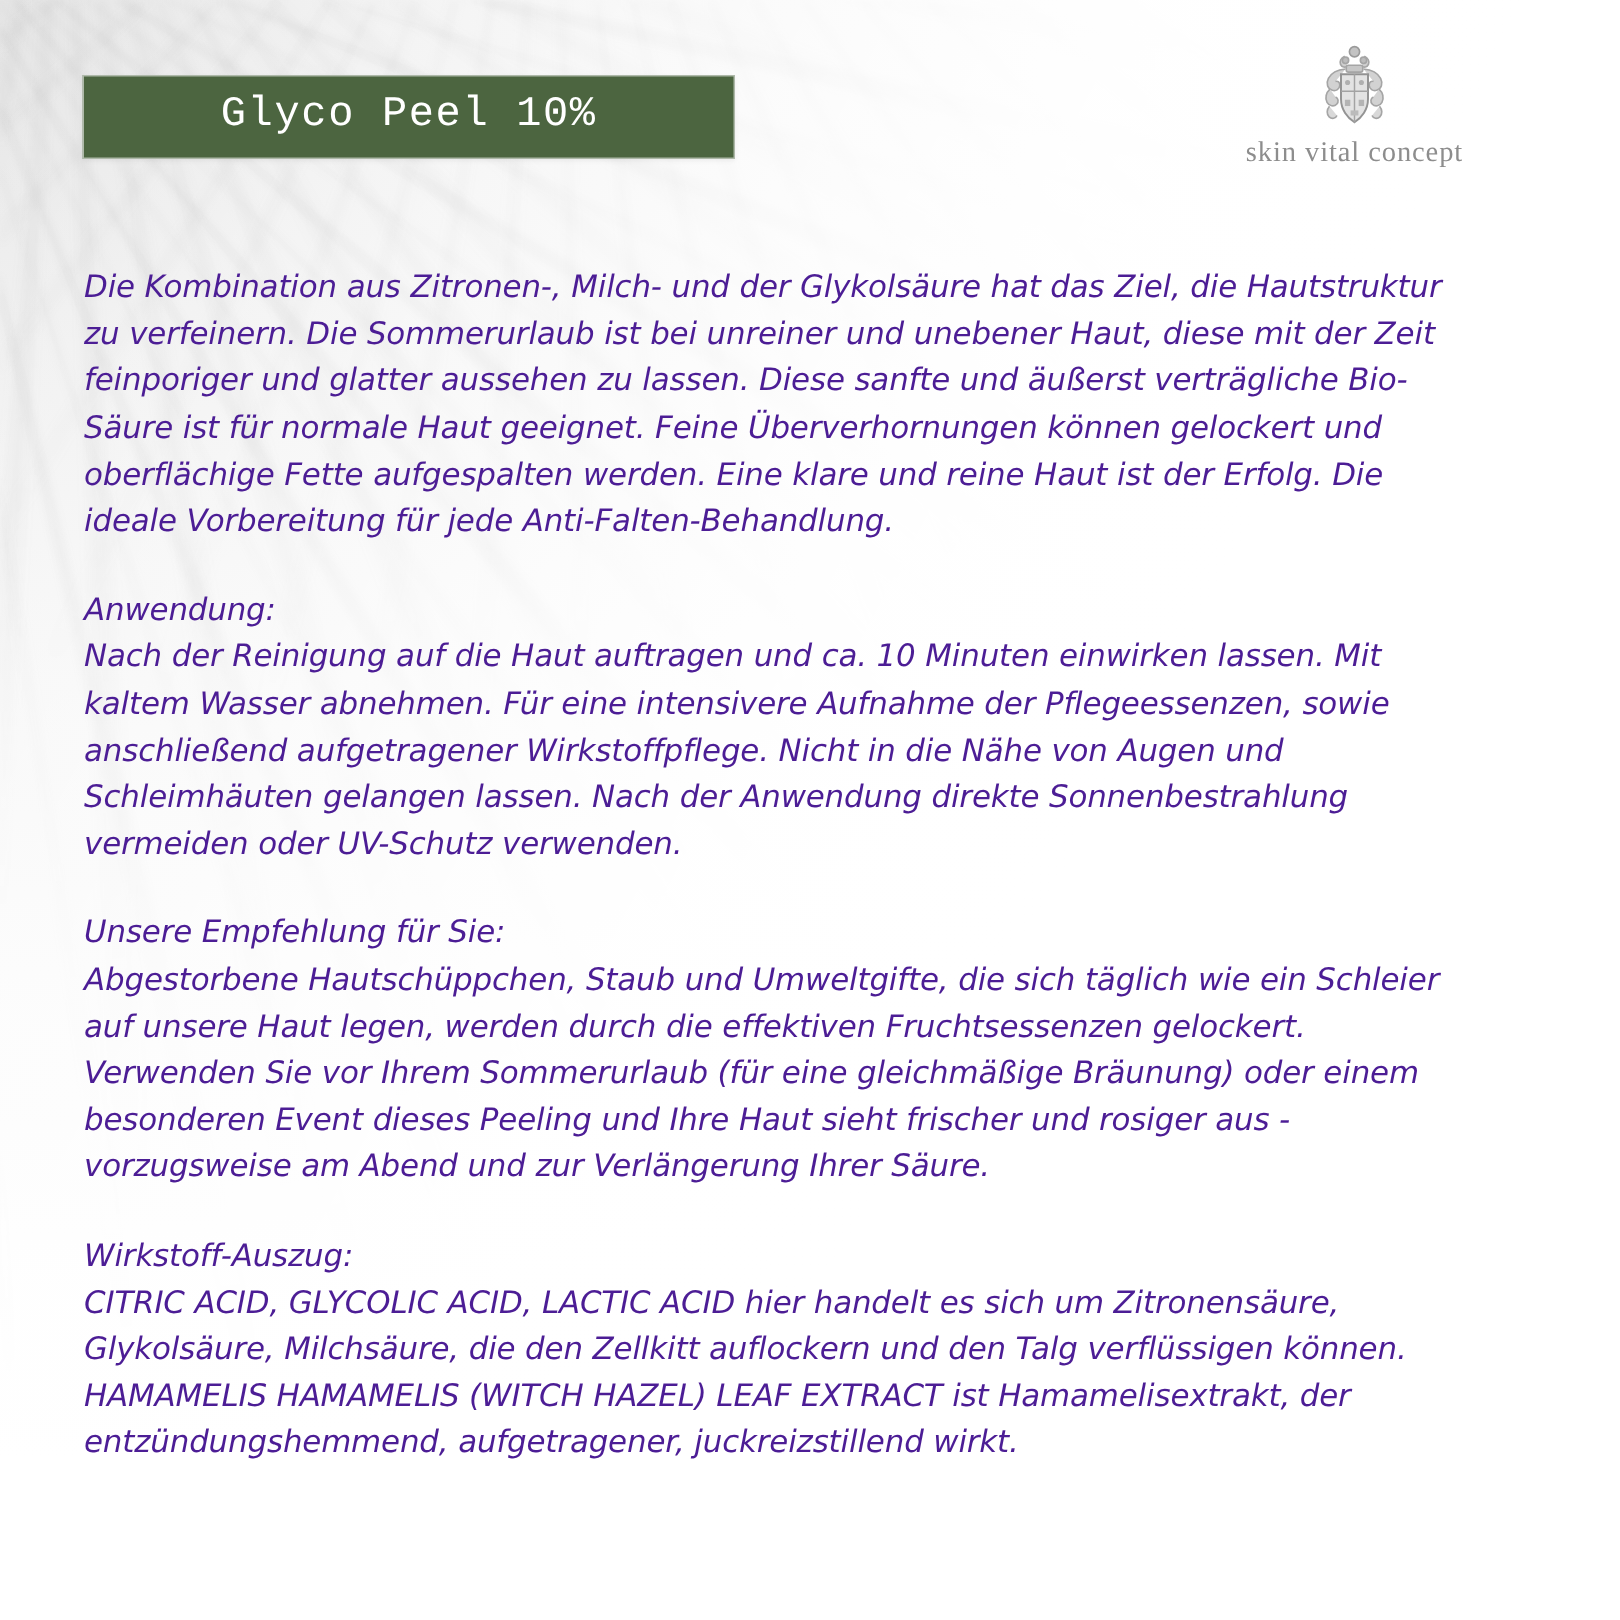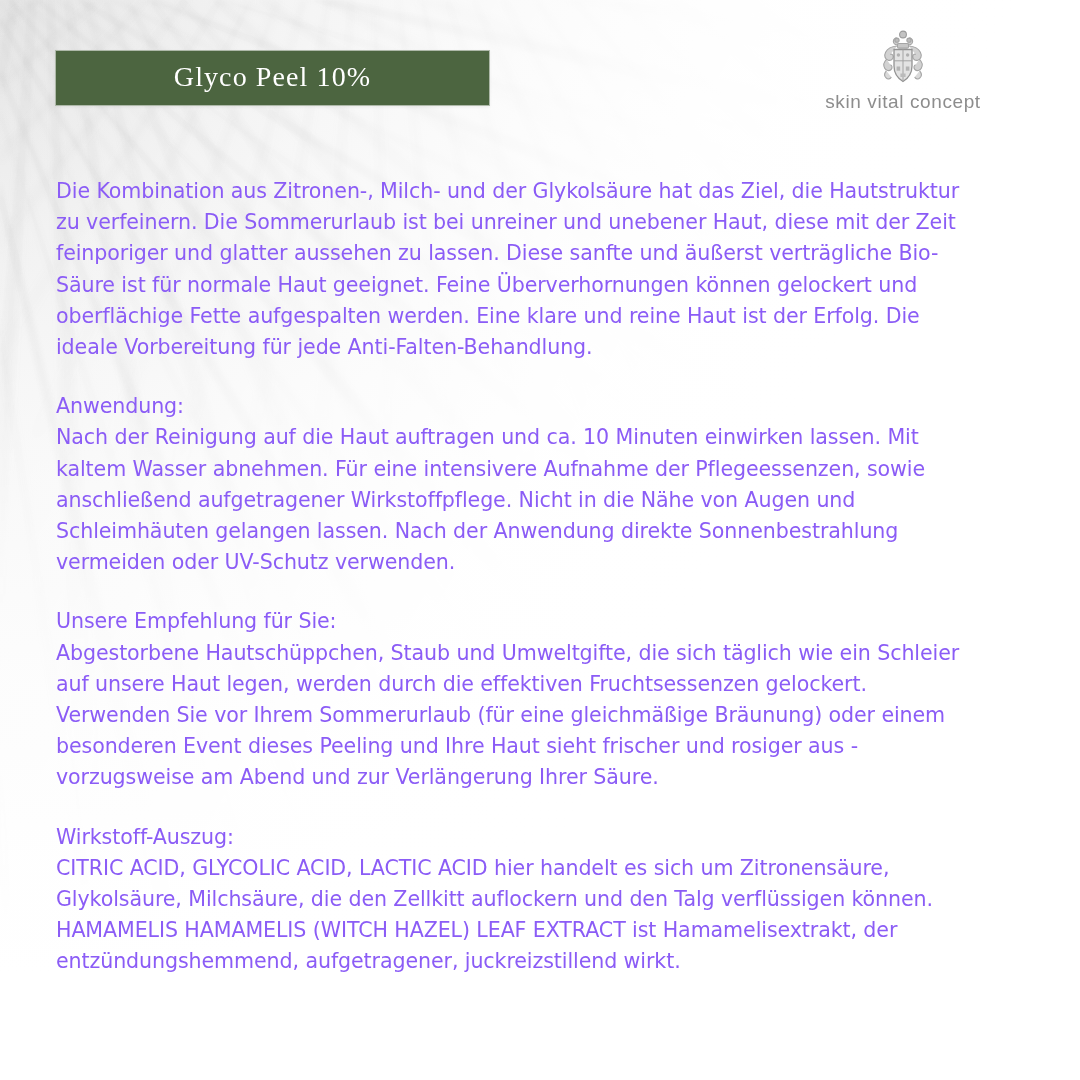--- a/index.html
+++ b/index.html
@@ -90,21 +90,21 @@
     background: #4c6540;
     border: 1px solid rgba(255,255,255,0.55);
     box-sizing: border-box;
     display: flex;
     align-items: center;
     justify-content: center;
     box-shadow: 0 1px 3px rgba(0,0,0,0.06);
   }
   #title-text {
     color: #ffffff;
-    font-family: Liberation Serif, serif;
+    font-family: Liberation Mono, monospace;
     font-size: 28px;
     letter-spacing: 1.1px;
     line-height: 1;
     white-space: nowrap;
     padding-bottom: 2px;
   }
 
   
   #brand {
     position: absolute;
@@ -117,38 +117,39 @@
   }
   #brand-crest {
     width: 60px;
     height: 58px;
     display: block;
     opacity: 0.78;
   }
   #brand-name {
     margin-top: 6px;
     color: #8d8d8d;
-    font-family: Liberation Sans, sans-serif;
+    font-family: Liberation Serif, serif;
     font-size: 19px;
     letter-spacing: 0.6px;
     line-height: 1;
     white-space: nowrap;
   }
 
   
   #content {
     position: absolute;
     left: 56px;
     top: 176px;
     width: 960px;
-    color: #8b5cf6;
+    color: #4c1d95;
     font-family: "DejaVu Sans", "Liberation Sans", sans-serif;
     font-size: 20.6px;
     line-height: 31.2px;
     letter-spacing: -0.1px;
+    font-style: italic;
   }
   .para {
     margin: 0 0 28px 0;
   }
   .para:last-child { margin-bottom: 0; }
   .para .ln { display: block; white-space: nowrap; }
   .heading-line { display: block; white-space: nowrap; }
 </style>
 </head>
 <body>

